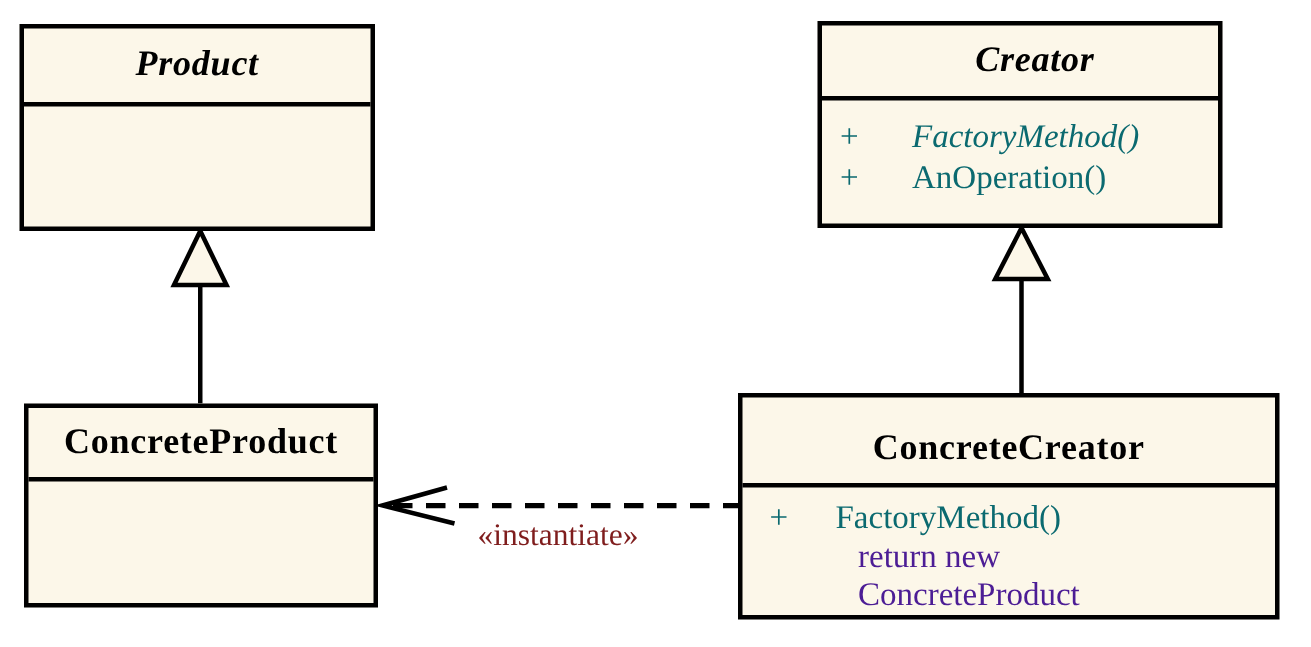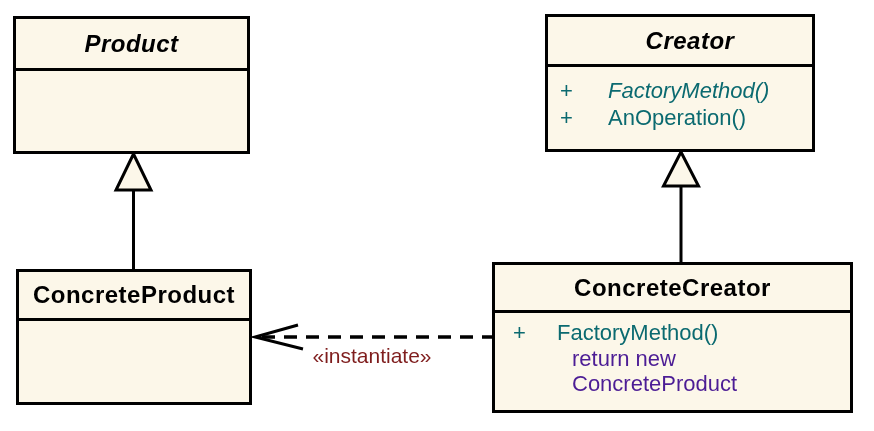--- a/index.html
+++ b/index.html
@@ -1,21 +1,21 @@
 <!DOCTYPE html>
 <html><head>
 <meta charset="utf-8">
 <style>
   * { box-sizing: border-box; margin: 0; padding: 0; }
   html, body { background: #ffffff; }
   body {
     font-family: "Liberation Sans", "DejaVu Sans", sans-serif;
     width: 874px; height: 431px; position: relative; overflow: hidden;
   }
-  .diagram { position: absolute; inset: 0; width: 874px; height: 375px; }
+  .diagram { position: absolute; inset: 0; width: 874px; height: 375px; font-family: Liberation Serif, serif; }
 
   .connectors { position: absolute; left: 0; top: 0; width: 874px; height: 431px; }
 
   .uml-class {
     position: absolute;
     background: #fcf7e9;
     border: 3px solid #000000;
   }
   .uml-class .title {
     display: flex; align-items: center; justify-content: center;
@@ -26,21 +26,21 @@
   }
   .uml-class .title.abstract { font-style: italic; }
 
   .box-product          { left: 13px;  top: 16px;  width: 237px; height: 138px; }
   .box-product .title   { height: 52px; }
   .box-creator          { left: 545px; top: 14px;  width: 270px; height: 138px; }
   .box-creator .title   { height: 50px; padding-left: 20px; }
   .box-concrete-product { left: 16px;  top: 269px; width: 236px; height: 136px; }
   .box-concrete-product .title { height: 49px; }
   .box-concrete-creator { left: 492px; top: 262px; width: 361px; height: 151px; }
-  .box-concrete-creator .title { height: 48px; }
+  .box-concrete-creator .title { height: 48px; margin-top: 12px; }
 
   .body { position: relative; }
   .box-creator .body { padding: 10px 0 0 12px; }
   .box-concrete-creator .body { padding: 7px 0 0 18px; }
 
   .member-row {
     display: flex; align-items: baseline;
     font-size: 22px; line-height: 27px;
     color: #0b6a70; white-space: nowrap;
   }

